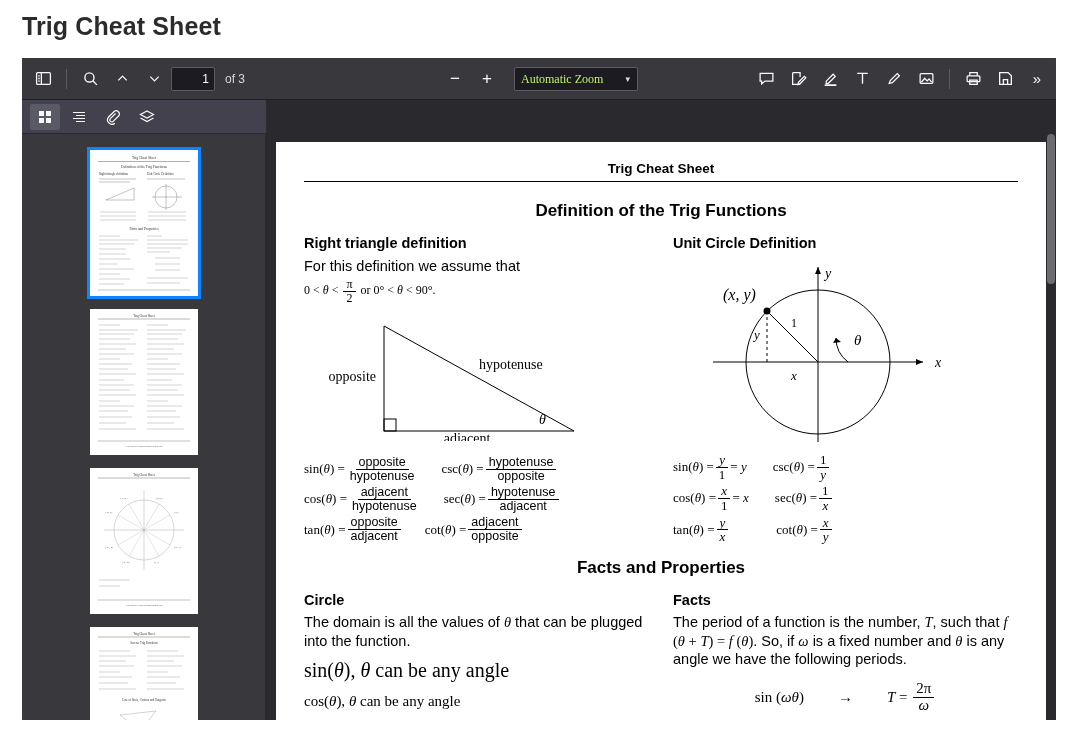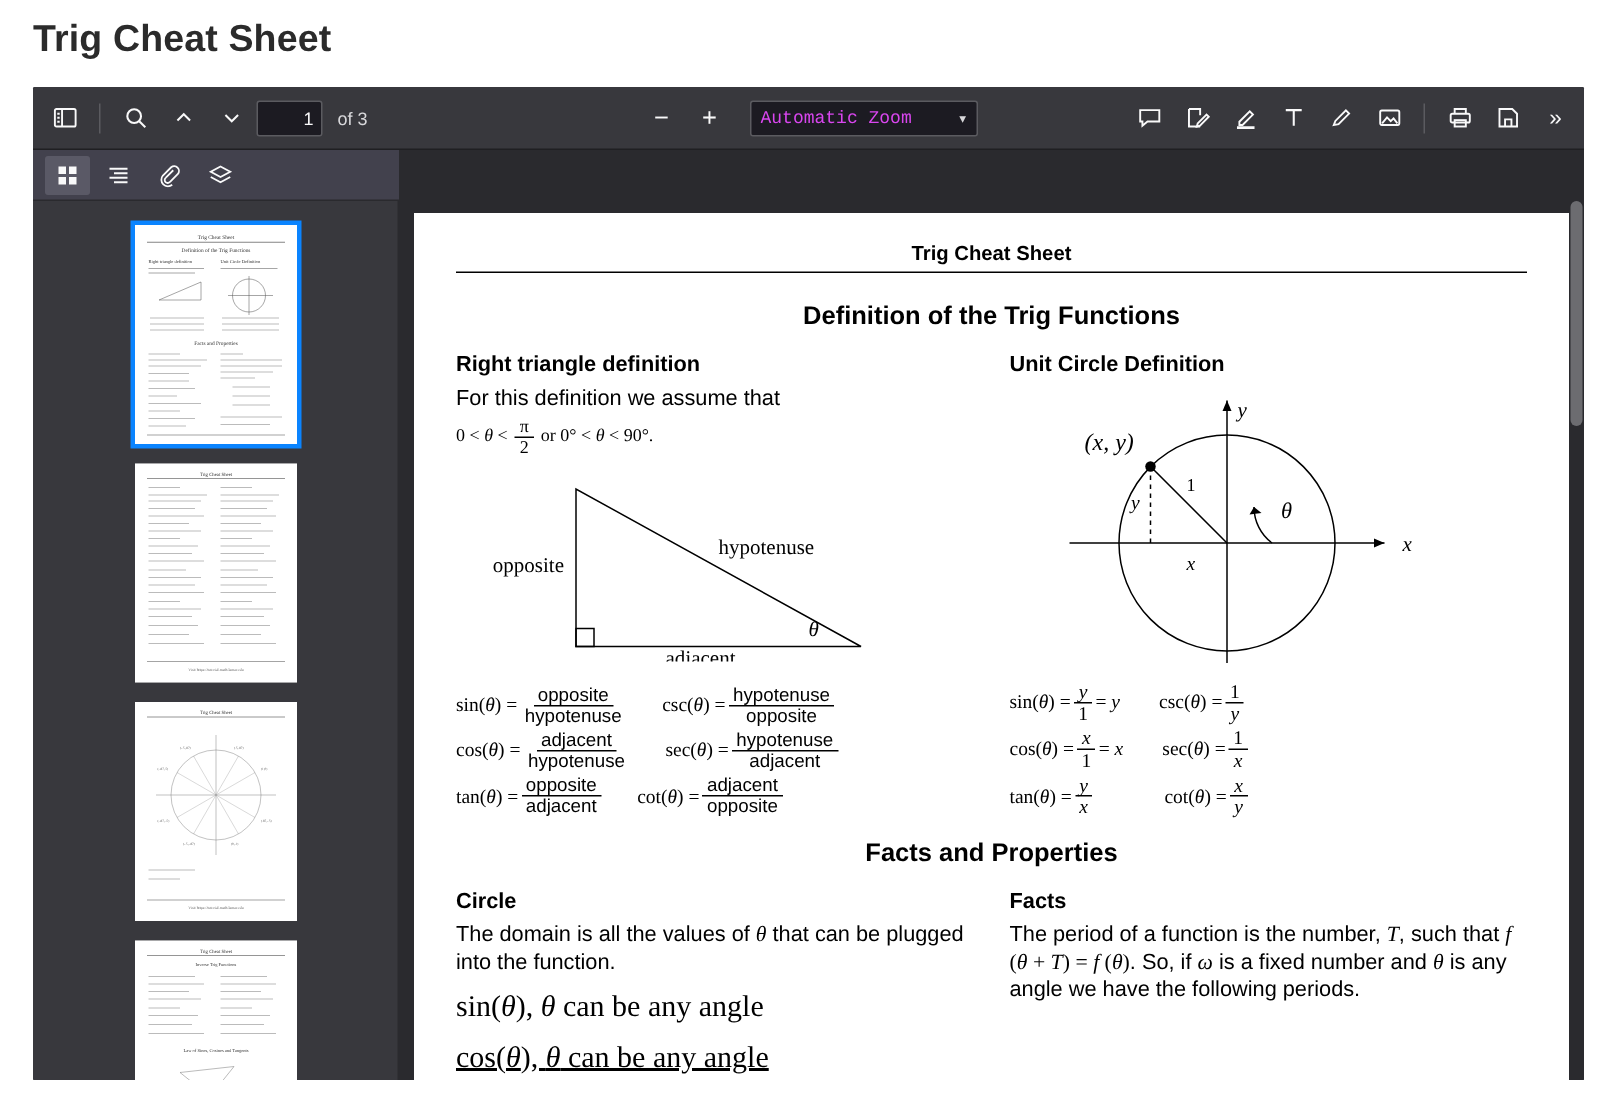--- a/index.html
+++ b/index.html
@@ -58,29 +58,29 @@
     font-size: 12px;
     font-family: "Liberation Sans", sans-serif;
   }
   #pagecount { margin-left: 8px; color: #d8d8db; font-size: 12px; }
   .tb-center {
     position: absolute;
     left: 50%; transform: translateX(-50%);
     display: flex; align-items: center; gap: 2px;
   }
   #zoomselect {
-    width: 152px; height: 24px;
+    width: 124px; height: 24px;
     background: #1c1b22;
     border: 1px solid #5b5b60;
     border-radius: 2px;
-    color: #d946ef;
+    color: #bef264;
     font-size: 12px;
     padding: 0 4px 0 6px;
     margin-left: 10px;
-    font-family: Liberation Mono, monospace;
+    font-family: Liberation Serif, serif;
     -webkit-appearance: none; appearance: none;
   }
   .zoomwrap { position: relative; display: flex; align-items: center; }
   .zoomwrap .chev {
     position: absolute; right: 8px; pointer-events: none;
     font-size: 9px; color: #d8d8db;
   }
   .tb-right {
     margin-left: auto;
     display: flex; align-items: center; gap: 2px;
@@ -684,33 +684,43 @@
 
         <div class="cols">
           <div class="col">
             <div class="h-sub">Circle</div>
             <div>
               The domain is all the values of <span class="it">θ</span> that can be plugged into the function.
             </div>
             <div class="ser" style="margin-top:8px;font-size:20px;">
               sin(<span class="it">θ</span>), <span class="it">θ</span> can be any angle
             </div>
-            <div class="ser" style="margin-top:8px;font-size:20px;text-decoration:underline;">
+            <div class="ser" style="margin-top:8px;font-size:15px;">
               cos(<span class="it">θ</span>), <span class="it">θ</span> can be any angle
             </div>
 
           </div>
 
           <div class="col">
             <div class="h-sub">Facts</div>
             <div>
               The period of a function is the number, <span class="it">T</span>, such that
               <span class="ser"><i>f</i> (<i>θ</i> + <i>T</i>) = <i>f</i> (<i>θ</i>)</span>. So, if <span class="it">ω</span> is a fixed number
               and <span class="it">θ</span> is any angle we have the following periods.
             </div>
+            <div style="display:flex;align-items:center;justify-content:center;gap:34px;margin-top:12px;">
+              <span class="ser" style="font-size:15px;">sin (<i>ωθ</i>)</span>
+              <span class="ser" style="font-size:15px;">→</span>
+              <span class="ser" style="font-size:15px;display:flex;align-items:center;">
+                <i>T</i>&nbsp;=&nbsp;<span class="frac">
+                    <span class="num">2π</span>
+                    <span class="den"><i>ω</i></span>
+                  </span>
+              </span>
+            </div>
           </div>
         </div>
 
       </div>
 
       <div id="scrollbar">
         <div id="scrollthumb"></div>
       </div>
     </div>
   </div>

